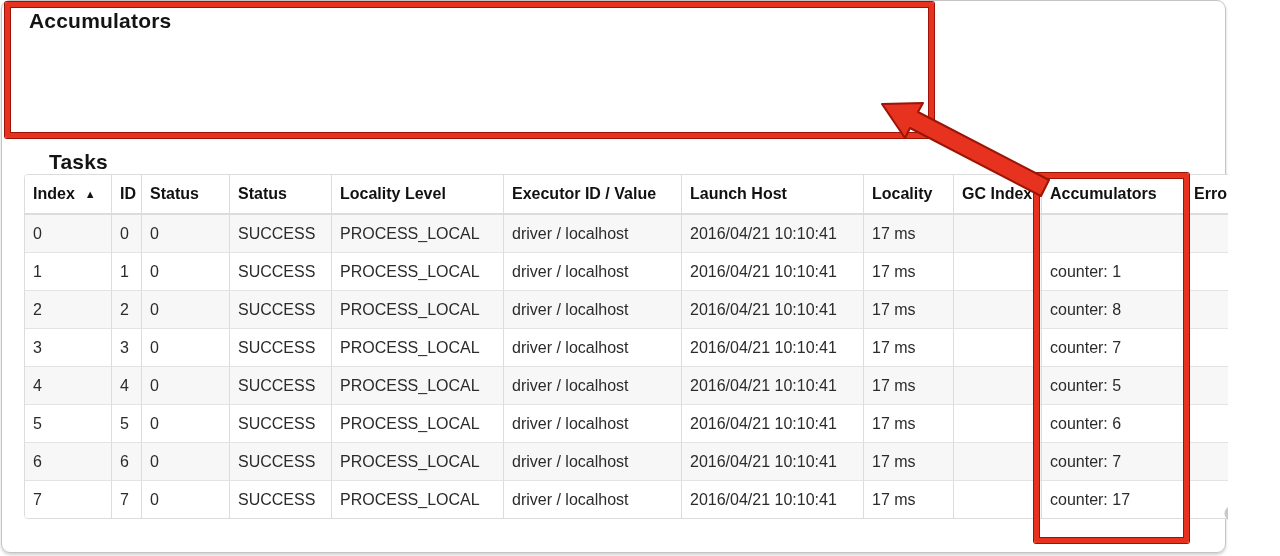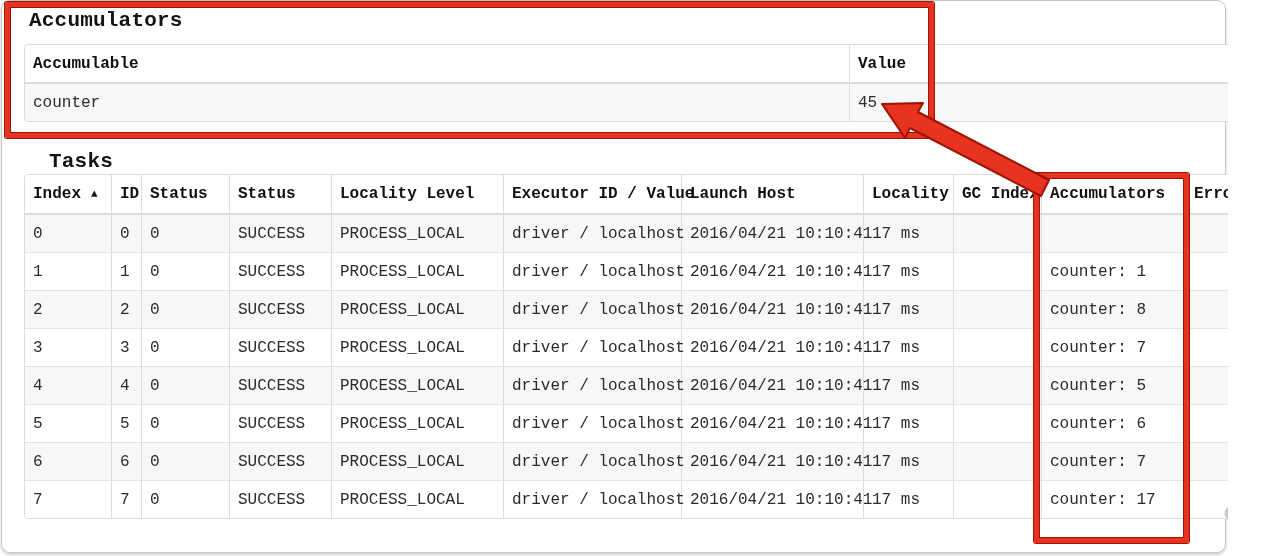--- a/index.html
+++ b/index.html
@@ -1,18 +1,18 @@
 <!DOCTYPE html>
 <html><head>
 <meta charset="utf-8">
 <style>
   html,body { margin:0; padding:0; background:#ffffff; }
   .page {
     position:relative; width:1228px; height:556px; overflow:hidden;
-    font-family:Liberation Mono, monospace; background:#fff;
+    font-family:Liberation Sans, sans-serif; background:#fff;
   }
   .frame {
     position:absolute; left:1px; top:0px; right:2px; bottom:3px;
     border:1px solid #c4c4c4; border-radius:9px;
     box-shadow:0 2px 3px rgba(0,0,0,0.18);
     pointer-events:none; z-index:1;
   }
   .section-title {
     position:absolute; font-size:21px; font-weight:bold; color:#141414;
     letter-spacing:0.2px; z-index:2;
@@ -75,40 +75,20 @@
 </style>
 </head>
 <body>
 
 <div class="page">
 
   <div class="frame"></div>
 
   <div class="section-title title-accumulators">Accumulators</div>
 
-  <div class="table-wrap wrap-accumulators">
-    <table>
-      <colgroup>
-          <col style="width:824px">
-          <col style="width:405px">
-        </colgroup>
-      <thead>
-        <tr>
-          <th>Accumulable</th>
-          <th>Value</th>
-        </tr>
-      </thead>
-      <tbody>
-        <tr>
-          <td>counter</td>
-          <td>45</td>
-        </tr>
-      </tbody>
-    </table>
-  </div>
 
   <div class="section-title title-tasks">Tasks</div>
 
   <div class="table-wrap wrap-tasks">
     <table>
       <colgroup>
         <col style="width:86px">
           <col style="width:30px">
           <col style="width:88px">
         <col style="width:102px">

